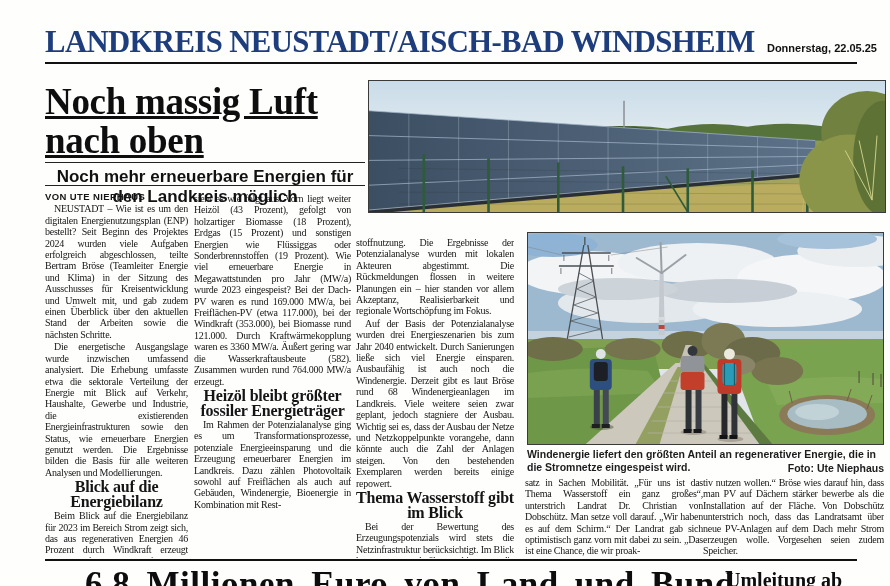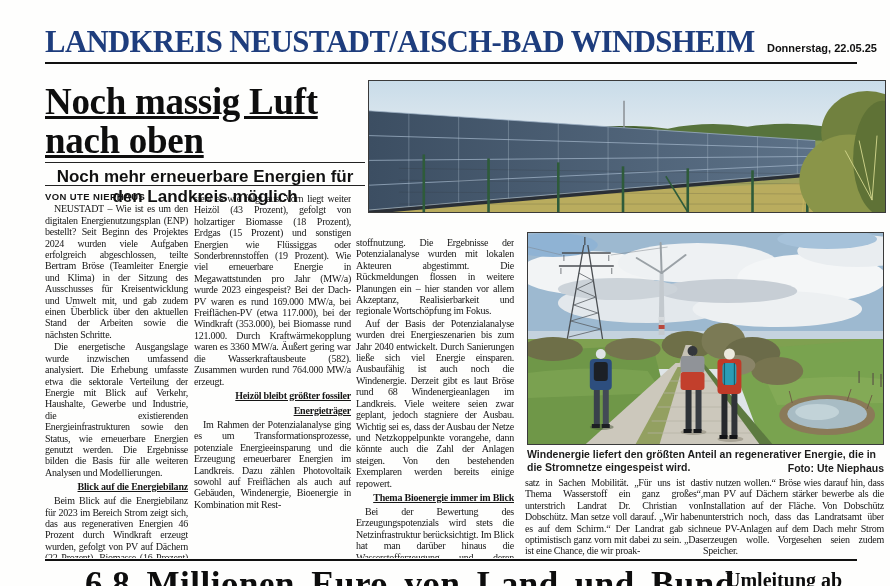--- a/index.html
+++ b/index.html
@@ -39,22 +39,22 @@
     text-align:justify;hyphens:auto;-webkit-hyphens:auto;
   }
   .col p{margin:0 0 1px 0;}
   .col p.indent{text-indent:9px;}
   .byline{
     font-family:"Liberation Sans",sans-serif;
     font-size:9.5px;font-weight:bold;letter-spacing:0.4px;
     margin:2px 0 9px 0;text-indent:0;
   }
   .col-sub{
-    font-weight:bold;font-size:10px;line-height:15px;letter-spacing:-0.2px;
-    text-align:right;margin:5px 0 3px 0;text-decoration:underline;
+    font-weight:bold;font-size:16px;line-height:15px;letter-spacing:-0.2px;
+    text-align:center;margin:5px 0 3px 0;
   }
   .col1{left:45px;top:191px;width:143px;height:367px;}
   .col2{left:194px;top:193px;width:157px;height:365px;}
   .col3{left:356px;top:237px;width:158px;height:321px;}
   .col4{left:517px;top:477px;width:178px;height:81px;margin-left:8px;}
   .col5{left:703px;top:477px;width:181px;height:81px;}
   
   .photo{position:absolute;border:1px solid #3a3a3a;box-sizing:border-box;overflow:hidden;background:#dfe5e8;}
   .photo svg{display:block;width:100%;height:100%;}
   .photo1{left:368px;top:80px;width:518px;height:133px;}
@@ -303,21 +303,21 @@
 
   <div class="col col2">
     <p>sieht es wie folgt aus: Vorn liegt weiter Heizöl (43 Prozent), gefolgt von holzartiger Biomasse (18 Prozent), Erdgas (15 Prozent) und sonstigen Energien wie Flüssiggas oder Sonderbrennstoffen (19 Prozent). Wie viel erneuerbare Energie in Megawattstunden pro Jahr (MW/a) wurde 2023 eingespeist? Bei der Dach-PV waren es rund 169.000 MW/a, bei Freiflächen-PV (etwa 117.000), bei der Windkraft (353.000), bei Biomasse rund 121.000. Durch Kraftwärmekopplung waren es 3360 MW/a. Äußert gering war die Wasserkraftausbeute (582). Zusammen wurden rund 764.000 MW/a erzeugt.</p>
     <p class="col-sub">Heizöl bleibt größter fossiler Energieträger</p>
     <p class="indent">Im Rahmen der Potenzialanalyse ging es um Transformationsprozesse, potenziale Energieeinsparung und die Erzeugung erneuerbarer Energien im Landkreis. Dazu zählen Photovoltaik sowohl auf Freiflächen als auch auf Gebäuden, Windenergie, Bioenergie in Kombination mit Rest-</p>
   </div>
 
   <div class="col col3">
     <p>stoffnutzung. Die Ergebnisse der Potenzialanalyse wurden mit lokalen Akteuren abgestimmt. Die Rückmeldungen flossen in weitere Planungen ein – hier standen vor allem Akzeptanz, Realisierbarkeit und regionale Wortschöpfung im Fokus.</p>
     <p class="indent">Auf der Basis der Potenzialanalyse wurden drei Energieszenarien bis zum Jahr 2040 entwickelt. Durch Sanierungen ließe sich viel Energie einsparen. Ausbaufähig ist auch noch die Windenergie. Derzeit gibt es laut Bröse rund 68 Windenergieanlagen im Landkreis. Viele weitere seien zwar geplant, jedoch stagniere der Ausbau. Wichtig sei es, dass der Ausbau der Netze und Netzkoppelpunkte vorangehe, dann könnte auch die Zahl der Anlagen steigen. Von den bestehenden Exemplaren werden bereits einige repowert.</p>
-    <p class="col-sub">Thema Bioenergie immer im Blick</p>
+    <p class="col-sub">Thema Wasserstoff gibt im Blick</p>
     <p class="indent">Bei der Bewertung des Erzeugungspotenzials wird stets die Netzinfrastruktur berücksichtigt. Im Blick hat man darüber hinaus die Wasserstofferzeugung und deren regionale Nutzung im Wege der Sektorenkoppelung sowie für ihren Ein-</p>
   </div>
 
   <div class="col col4">
     <p>satz in Sachen Mobilität. „Für uns ist das Thema Wasserstoff ein ganz großes“, unterstrich Landrat Dr. Christian von Dobschütz. Man setze voll darauf. „Wir haben es auf dem Schirm.“ Der Landrat gab sich optimistisch ganz vorn mit dabei zu sein. „Das ist eine Chance, die wir proak-</p>
   </div>
 
   <div class="col col5">
     <p>tiv nutzen wollen.“ Bröse wies darauf hin, dass man PV auf Dächern stärker bewerbe als die Installation auf der Fläche. Von Dobschütz unterstrich noch, dass das Landratsamt über neue PV-Anlagen auf dem Dach mehr Strom erzeugen wolle. Vorgesehen seien zudem Speicher.</p>
   </div>

